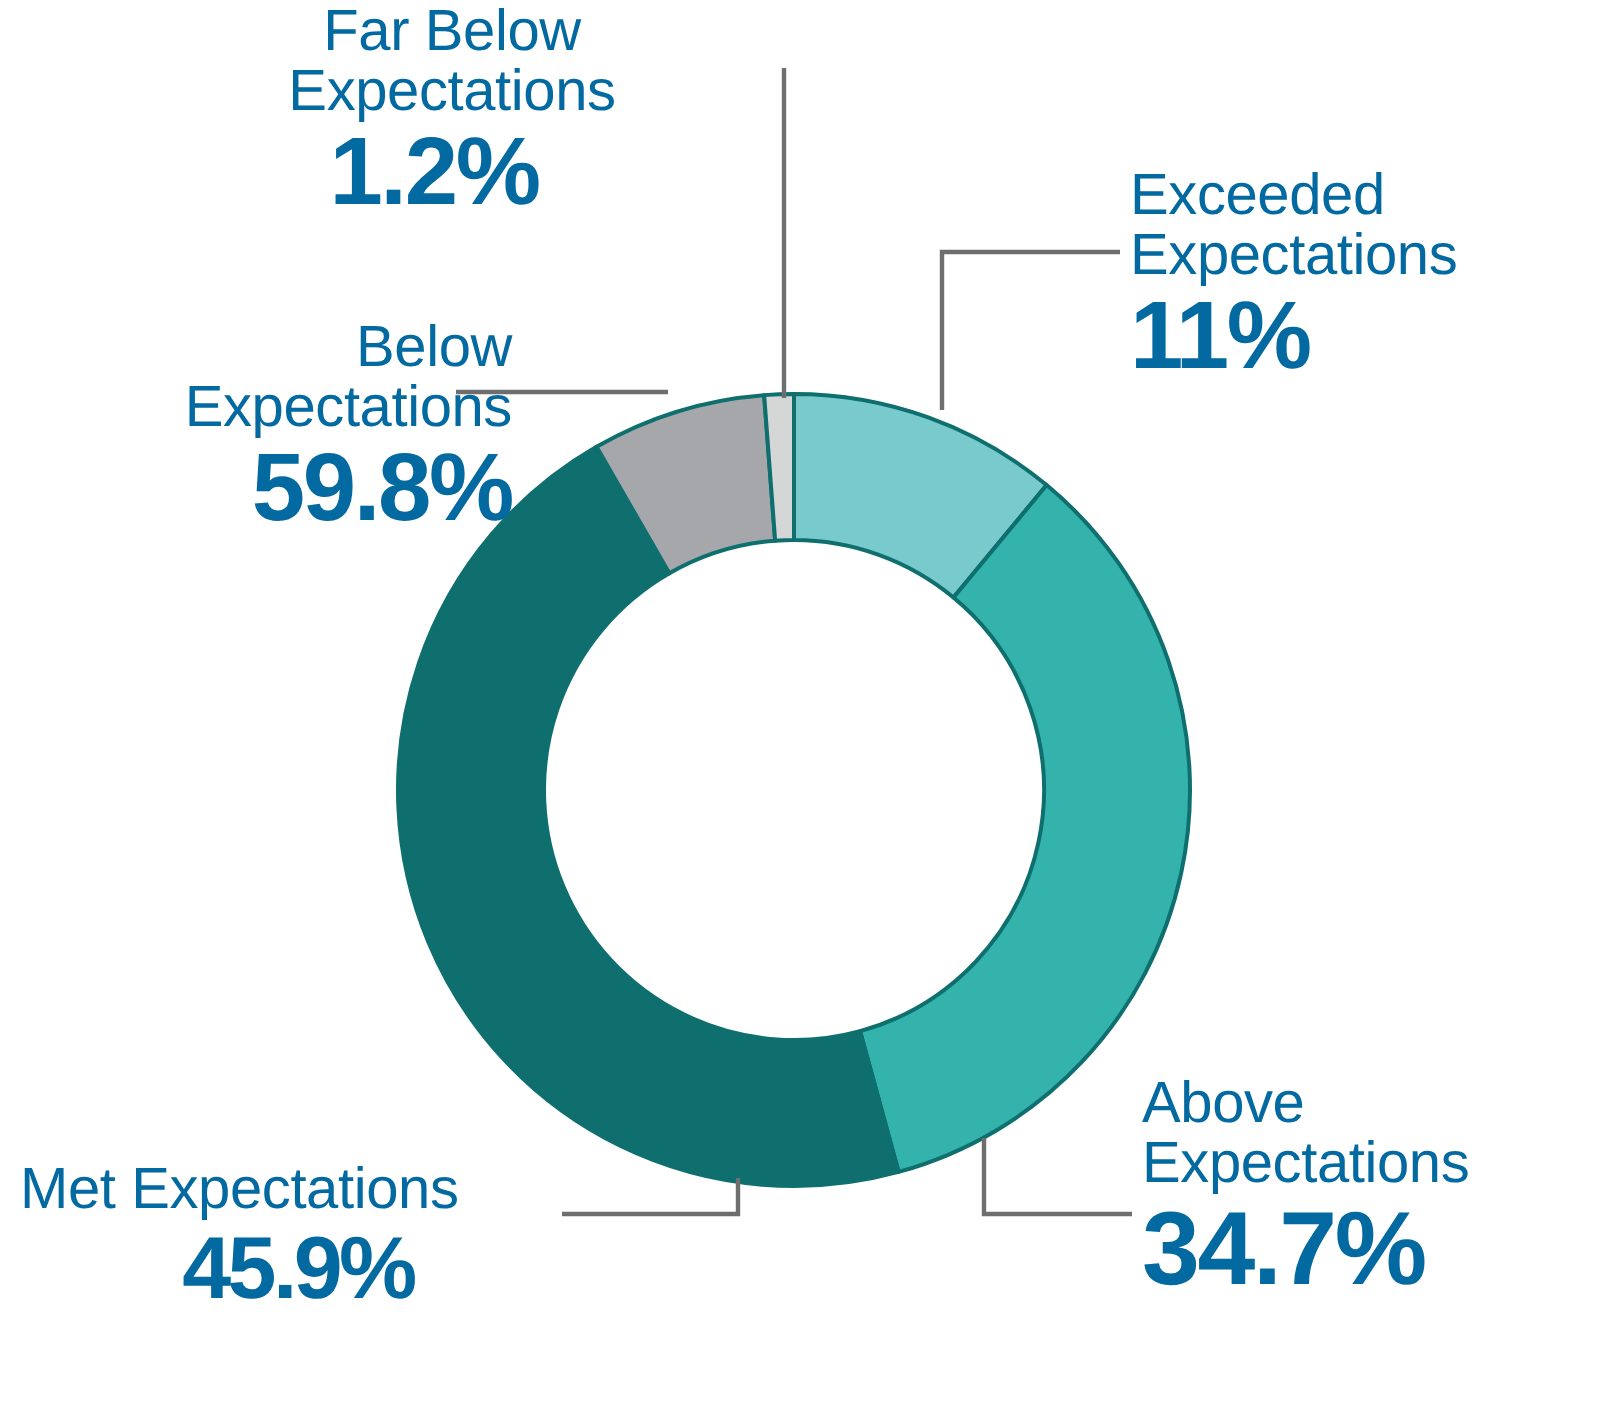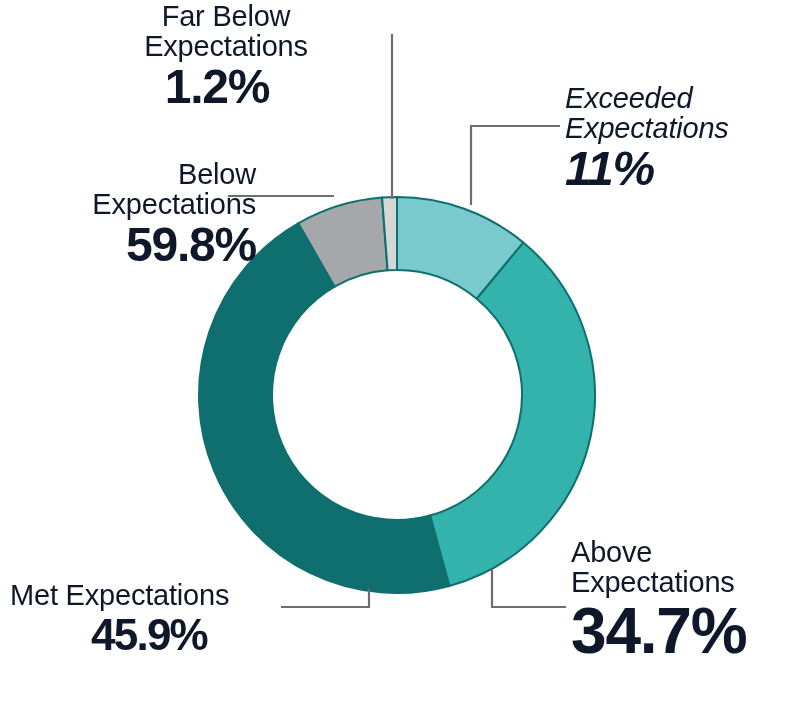--- a/index.html
+++ b/index.html
@@ -25,48 +25,48 @@
   svg.donut {
     position: absolute;
     left: 0;
     top: 0;
     width: 799px;
     height: 706px;
   }
   .label-block {
     position: absolute;
     line-height: 1.02;
-    color: #0f172a;
+    color: #0369a1;
   }
   .label-name {
     font-size: 29px;
     font-weight: 400;
     letter-spacing: -0.2px;
     white-space: pre-line;
   }
   .label-value {
     font-size: 48px;
     font-weight: 700;
     letter-spacing: -1.2px;
     margin-top: 2px;
   }
   .align-right { text-align: right; padding-left: 32px; }
   .align-left  { text-align: left;  }
   .align-center{ text-align: center;}
 
   
   #lbl-far-below { left: 96px;  top: 2px;   width: 260px; }
   #lbl-far-below .label-value { padding-right: 18px; }
-  #lbl-exceeded  { left: 565px; top: 84px;  width: 234px; font-style: italic; }
+  #lbl-exceeded  { left: 565px; top: 84px;  width: 234px; }
   #lbl-below     { left: 0px;   top: 160px; width: 224px; }
   #lbl-met       { left: 10px;   top: 581px; width: 278px; }
   #lbl-met .label-name { font-size: 29px; }
   #lbl-met .label-value { font-size: 44px; text-align: center; letter-spacing: -1.8px; }
   #lbl-above     { left: 571px; top: 538px; width: 228px; }
-  #lbl-above .label-value { font-size: 64px; }
+  #lbl-above .label-value { font-size: 52px; }
 </style>
 </head>
 <body>
 
 <div id="stage">
 
   <svg class="donut" viewBox="0 0 799 706" aria-hidden="true">
     <g id="slice-group">
         <path d="M 397 197 A 198 198 0 0 1 523.3154683291161 242.52573180763892 L 476.744613844139 298.74099230280234 A 125 125 0 0 0 397 270 Z" fill="#79CACC" stroke="#0E6F6E" stroke-width="2" stroke-linejoin="round"></path>
         <path d="M 523.3154683291161 242.52573180763892 A 198 198 0 0 1 449.2979121246879 585.9683963052485 L 430.0163586645757 515.5608562533134 A 125 125 0 0 0 476.744613844139 298.74099230280234 Z" fill="#33B3AC" stroke="#0E6F6E" stroke-width="2" stroke-linejoin="round"></path>

